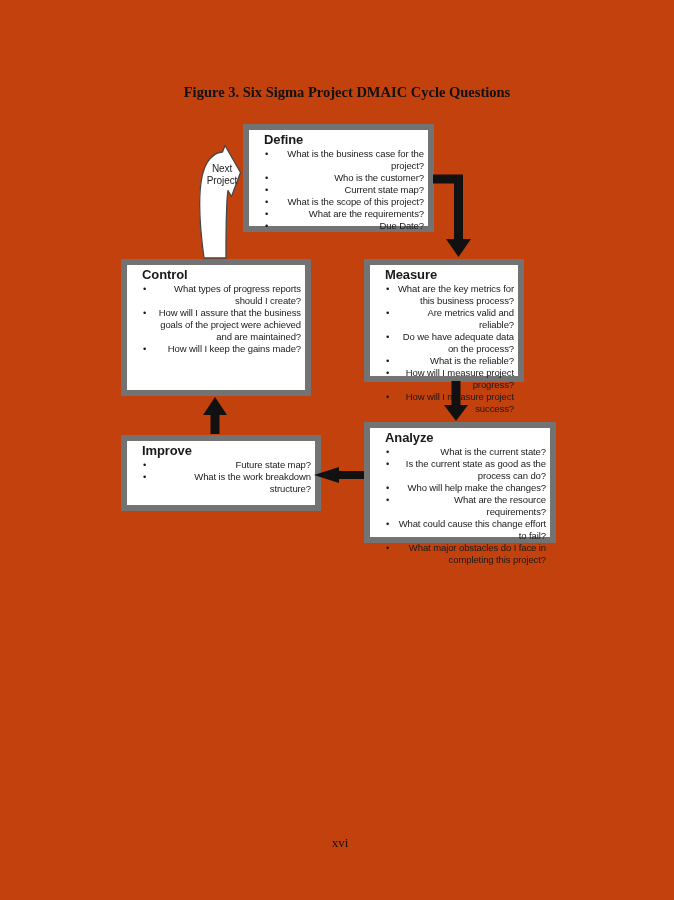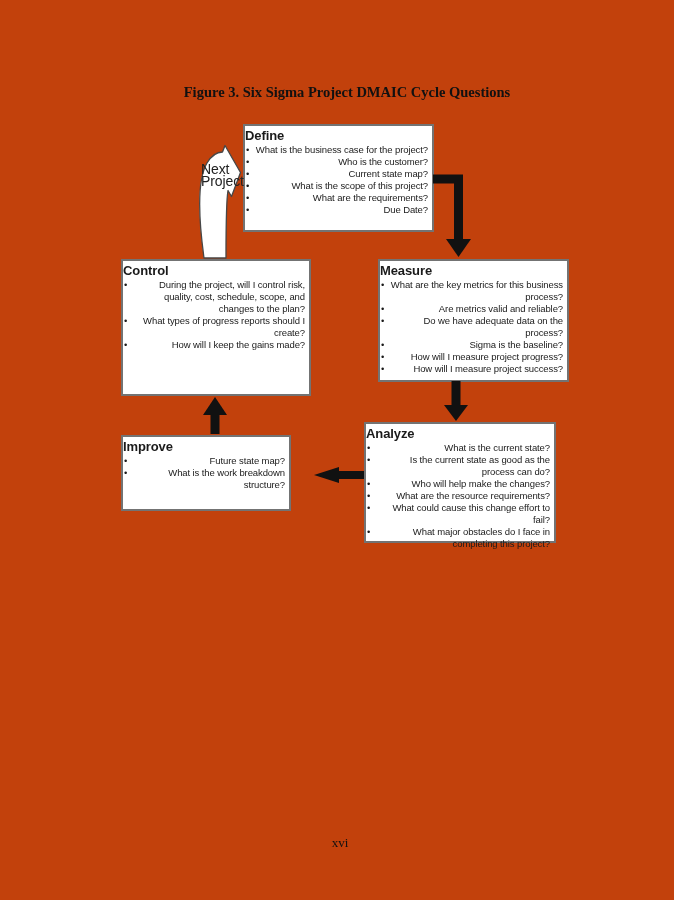--- a/index.html
+++ b/index.html
@@ -34,22 +34,22 @@
     left: 340px;
     transform: translateX(-50%);
     font-family: "Liberation Serif", serif;
     font-size: 13px;
     color: #111111;
   }
   .box {
     position: absolute;
     box-sizing: border-box;
     background: #ffffff;
-    border: 2px solid #737373;
-    padding: 3px 4px 4px 0;
+    border: 6px solid #737373;
+    padding: 3px 4px 4px 15px;
     z-index: 2;
   }
   .box-title {
     font-size: 13px;
     font-weight: 700;
     line-height: 14px;
     letter-spacing: -0.1px;
     margin: 0 0 1px 0;
   }
   .box ul {
@@ -66,23 +66,23 @@
     padding-left: 9px;
   }
   .box li::before {
     content: "\2022";
     position: absolute;
     left: 1px;
     top: 0;
   }
   .box-define  { left: 243px; top: 124px; width: 191px; height: 108px; }
   .box-control { left: 121px; top: 259px; width: 190px; height: 137px; }
-  .box-measure { left: 378px; top: 259px; width: 191px; height: 123px; }
+  .box-measure { left: 364px; top: 259px; width: 160px; height: 123px; }
   .box-analyze { left: 364px; top: 422px; width: 192px; height: 121px; }
-  .box-improve { left: 121px; top: 435px; width: 170px; height: 76px; }
+  .box-improve { left: 121px; top: 435px; width: 200px; height: 76px; }
   .arrow-layer {
     position: absolute;
     left: 0;
     top: 0;
     width: 674px;
     height: 900px;
     z-index: 5;
     pointer-events: none;
   }
   .arrow-shaft {
@@ -97,21 +97,22 @@
     fill: #ffffff;
     stroke: #474747;
     stroke-width: 1.3;
     stroke-linejoin: round;
   }
   .next-project-label {
     position: absolute;
     left: 201px;
     top: 163px;
     width: 42px;
-    font-size: 14px;
+    text-align: center;
+    font-size: 10px;
     line-height: 12px;
     letter-spacing: -0.1px;
     color: #222222;
     z-index: 6;
   }
 </style>
 </head>
 <body>
 
 <div class="page">
@@ -154,21 +155,21 @@
       <li>Due Date?</li>
     </ul>
   </div>
 
   <div class="box box-measure">
     <div class="box-title">Measure</div>
     <ul>
       <li>What are the key metrics for this business process?</li>
       <li>Are metrics valid and reliable?</li>
       <li>Do we have adequate data on the process?</li>
-      <li>Sigma is the baseline?</li>
+      <li>What is the reliable?</li>
       <li>How will I measure project progress?</li>
       <li>How will I measure project success?</li>
     </ul>
   </div>
 
   <div class="box box-analyze">
     <div class="box-title">Analyze</div>
     <ul>
       <li>What is the current state?</li>
       <li>Is the current state as good as the process can do?</li>
@@ -183,21 +184,21 @@
     <div class="box-title">Improve</div>
     <ul>
       <li>Future state map?</li>
       <li>What is the work breakdown structure?</li>
     </ul>
   </div>
 
   <div class="box box-control">
     <div class="box-title">Control</div>
     <ul>
-      <li>During the project, will I control risk, quality, cost, schedule, scope, and changes to the plan?</li>
       <li>What types of progress reports should I create?</li>
+      <li>How will I assure that the business goals of the project were achieved and are maintained?</li>
       <li>How will I keep the gains made?</li>
     </ul>
   </div>
 
   <div class="page-number">xvi</div>
 
 </div>
 
 </body></html>

